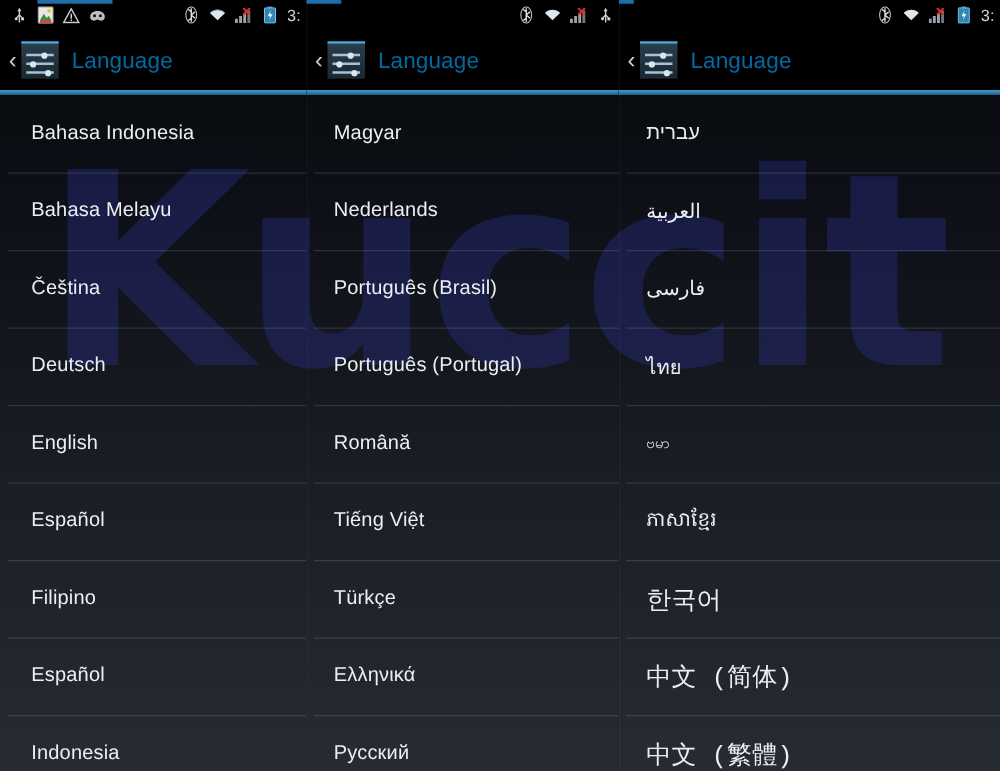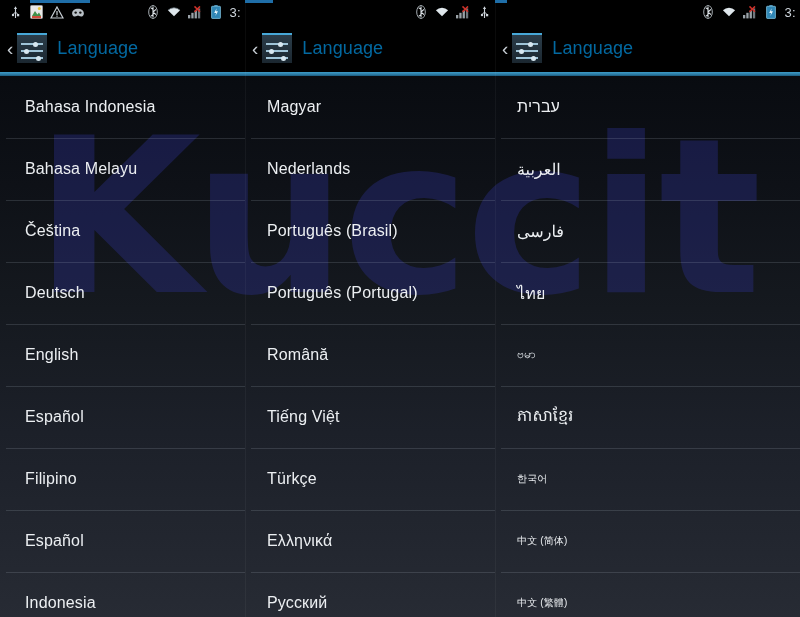--- a/index.html
+++ b/index.html
@@ -130,21 +130,21 @@
     height: 1px; background: rgba(190,205,215,0.16);
   }
   .row-label {
     color: #eceff2;
     font-size: 16px;
     letter-spacing: 0.15px;
     white-space: nowrap;
   }
   .row-label.rtl { direction: rtl; unicode-bidi: bidi-override; }
   .row-label.tiny { font-size: 12px; color: #dde2e7; }
-  .row-label.cjk { font-size: 10px; }
+  .row-label.cjk { font-size: 20px; font-family: Liberation Mono, monospace; }
 
   
   #watermark {
     position: absolute;
     left: 0; top: 110px;
     width: 792px;
     text-align: center;
     font-family: "DejaVu Sans", sans-serif;
     font-size: 215px;
     font-weight: 700;

